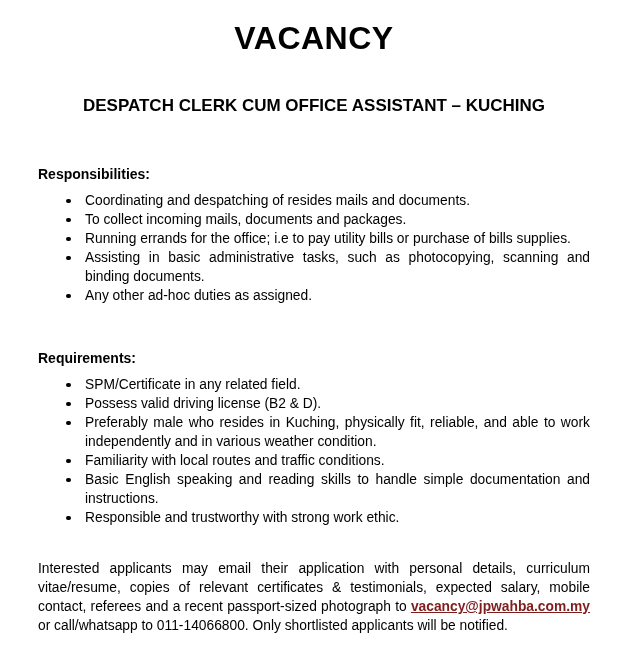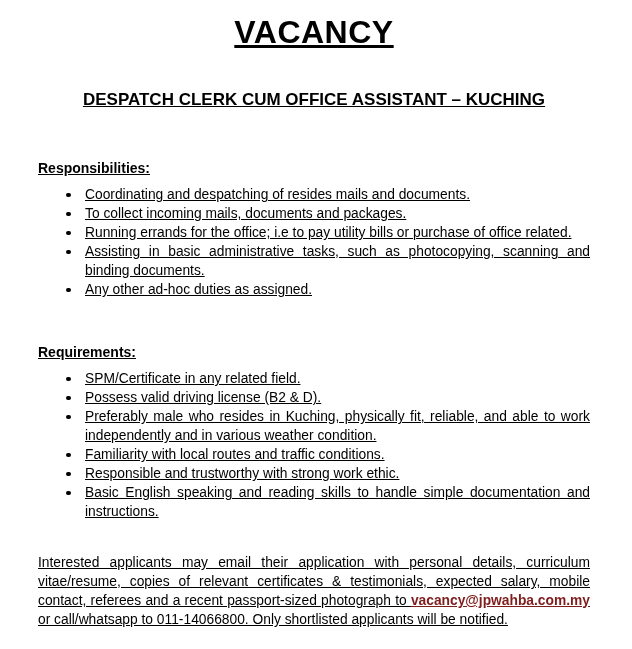--- a/index.html
+++ b/index.html
@@ -12,22 +12,21 @@
     height: 649px;
     color: #000000;
     font-family: "Liberation Sans", sans-serif;
     font-size: 13.8px;
     overflow: hidden;
   }
   .page {
     box-sizing: border-box;
     width: 632px;
     height: 561px;
-    padding: 14px 42px 0 38px;
-    text-decoration: underline;
+    padding: 20px 42px 0 38px;
   }
   .title {
     margin: 0;
     font-size: 32px;
     font-weight: bold;
     line-height: 37px;
     text-align: center;
     letter-spacing: 0.5px;
   }
   .subtitle {
@@ -85,33 +84,33 @@
 
   <h1 class="title">VACANCY</h1>
 
   <h2 class="subtitle">DESPATCH CLERK CUM OFFICE ASSISTANT – KUCHING</h2>
 
   <section class="sec-responsibilities">
     <h3 class="section-heading">Responsibilities:</h3>
     <ul class="bullet-list">
       <li>Coordinating and despatching of resides mails and documents.</li>
       <li>To collect incoming mails, documents and packages.</li>
-      <li>Running errands for the office; i.e to pay utility bills or purchase of office related.</li>
+      <li>Running errands for the office; i.e to pay utility bills or purchase of bills supplies.</li>
       <li>Assisting in basic administrative tasks, such as photocopying, scanning and binding documents.</li>
       <li>Any other ad-hoc duties as assigned.</li>
     </ul>
   </section>
 
   <section class="sec-requirements">
     <h3 class="section-heading">Requirements:</h3>
     <ul class="bullet-list">
       <li>SPM/Certificate in any related field.</li>
       <li>Possess valid driving license (B2 &amp; D).</li>
       <li>Preferably male who resides in Kuching, physically fit, reliable, and able to work independently and in various weather condition.</li>
       <li>Familiarity with local routes and traffic conditions.</li>
+      <li>Basic English speaking and reading skills to handle simple documentation and instructions.</li>
       <li>Responsible and trustworthy with strong work ethic.</li>
-      <li>Basic English speaking and reading skills to handle simple documentation and instructions.</li>
     </ul>
   </section>
 
   <p class="closing"><span>Interested applicants may email their application with personal details, curriculum vitae/resume, copies of relevant certificates &amp; testimonials, expected salary, mobile contact, referees and a recent passport-sized photograph to </span><a class="email-link">vacancy@jpwahba.com.my</a><span> or call/whatsapp to 011-14066800. Only shortlisted applicants will be notified.</span></p>
 
 </div>
 
 </body></html>

